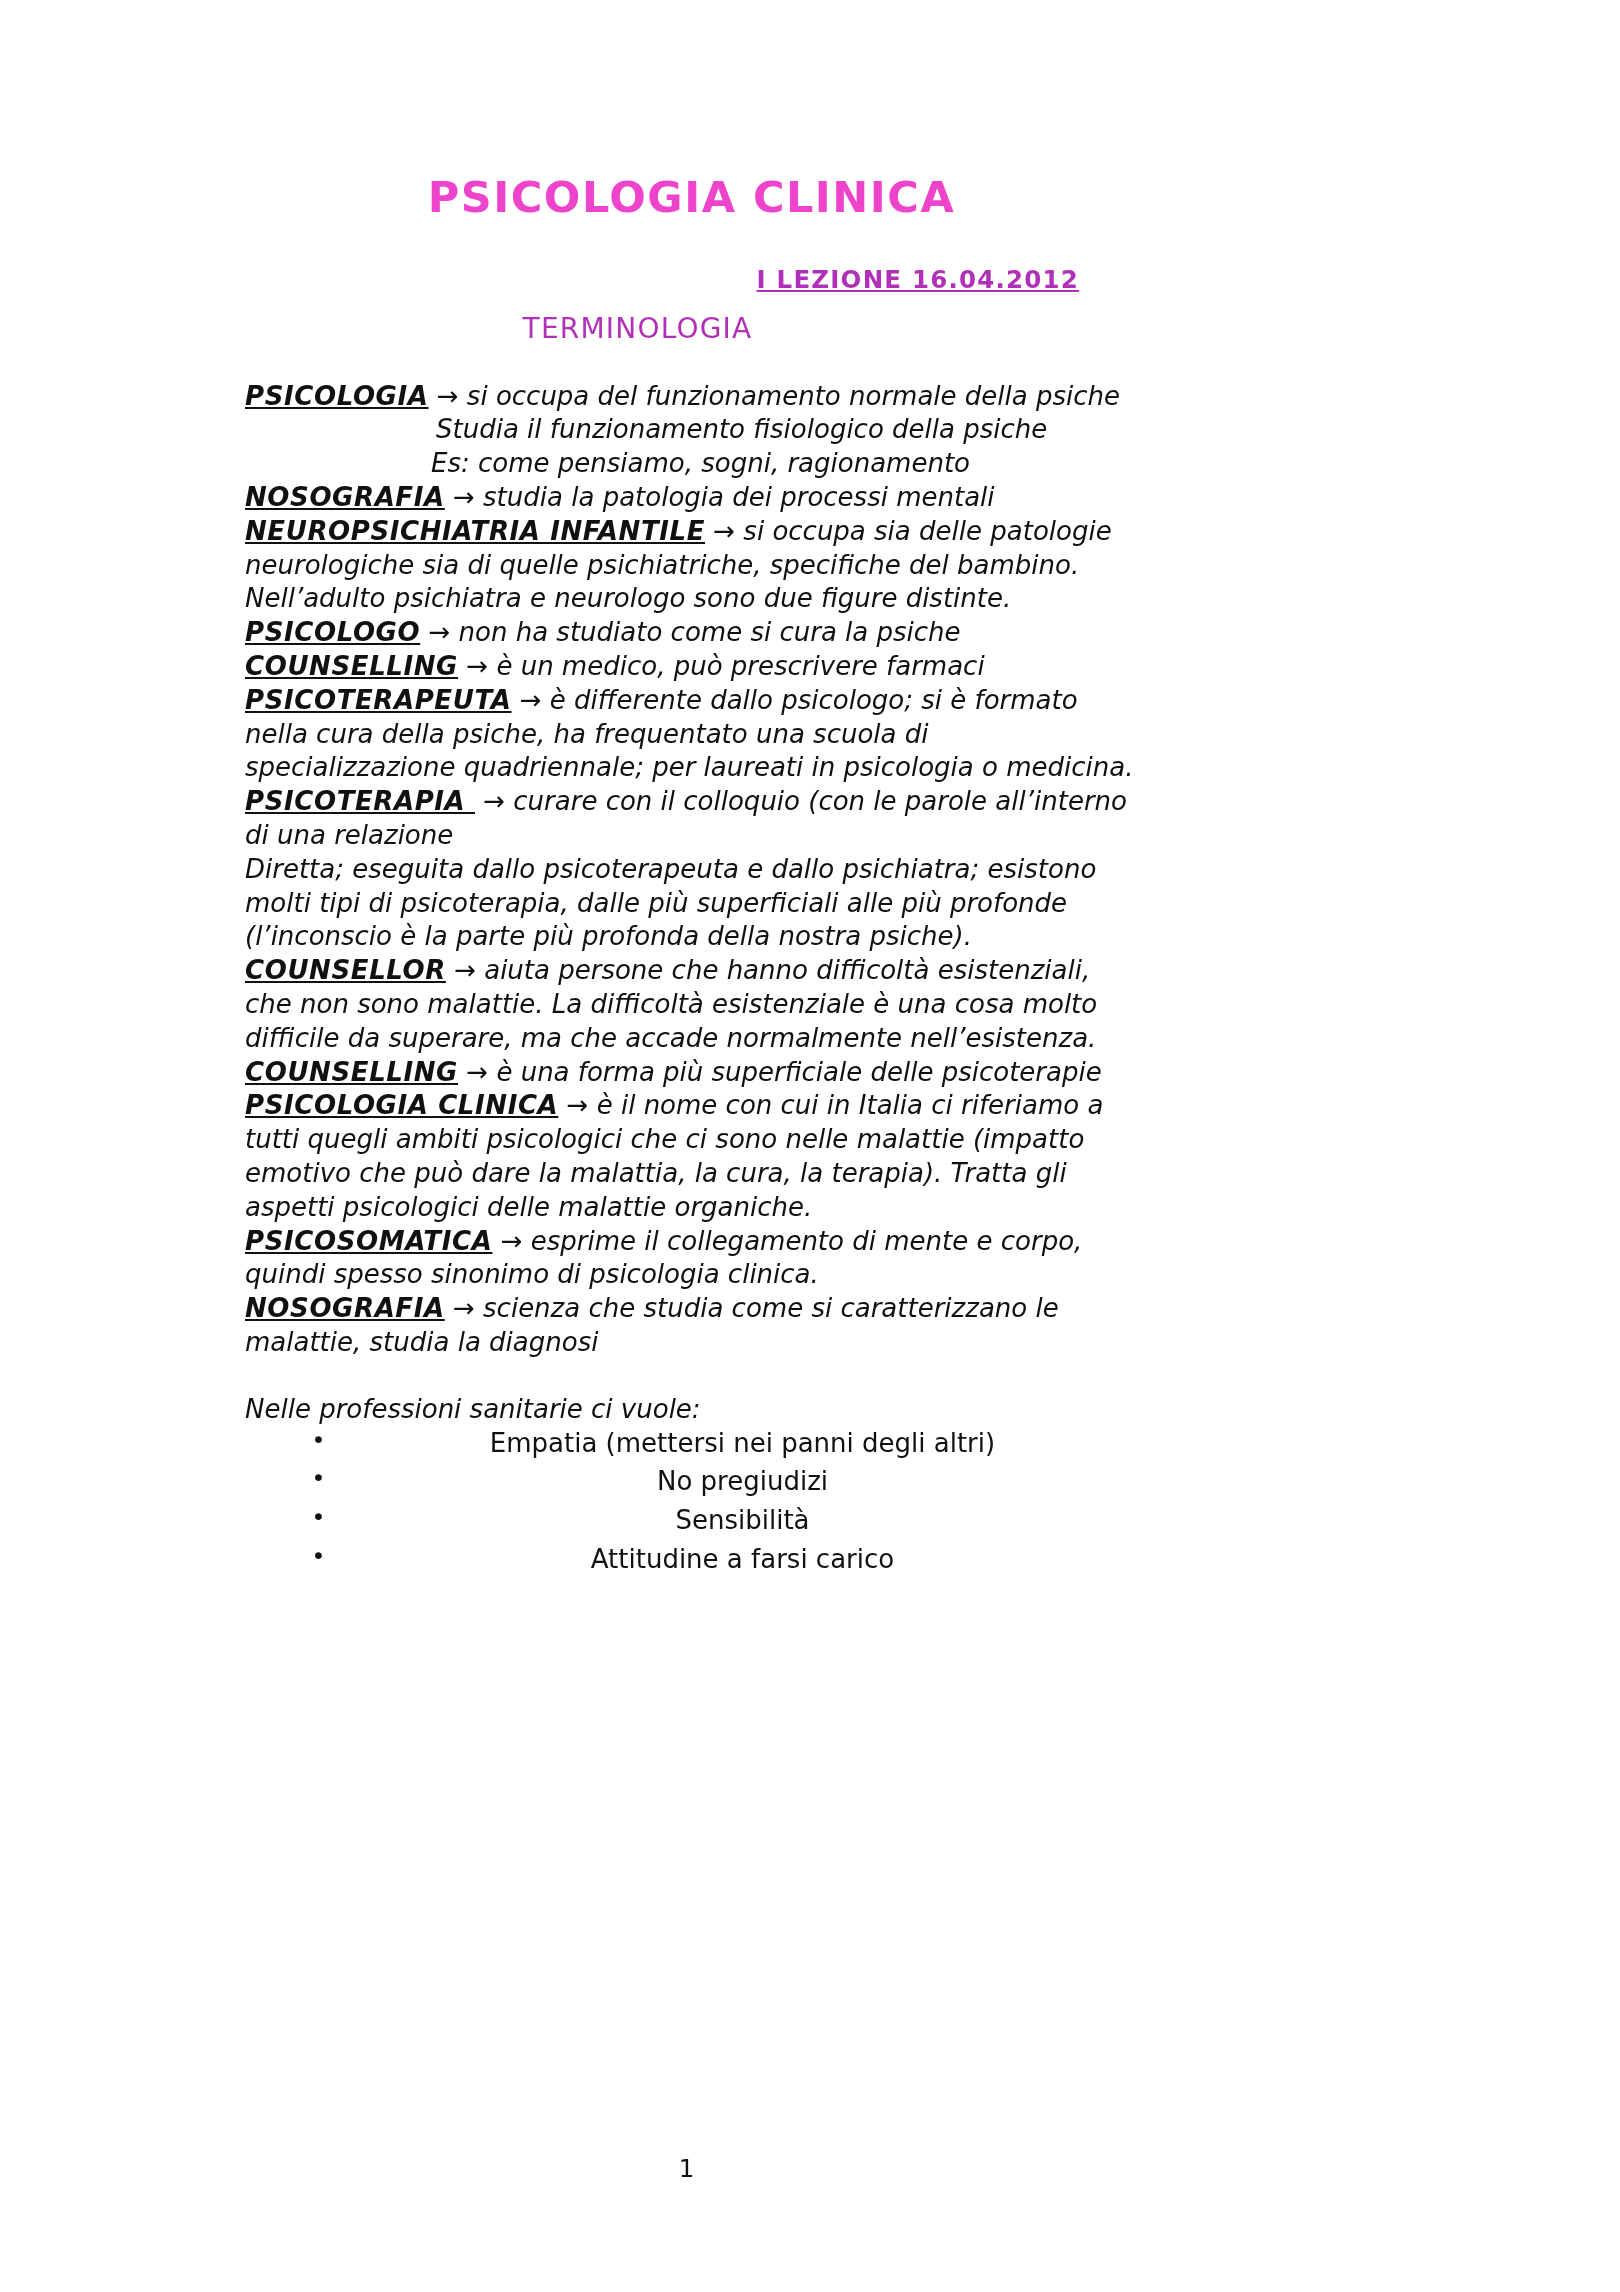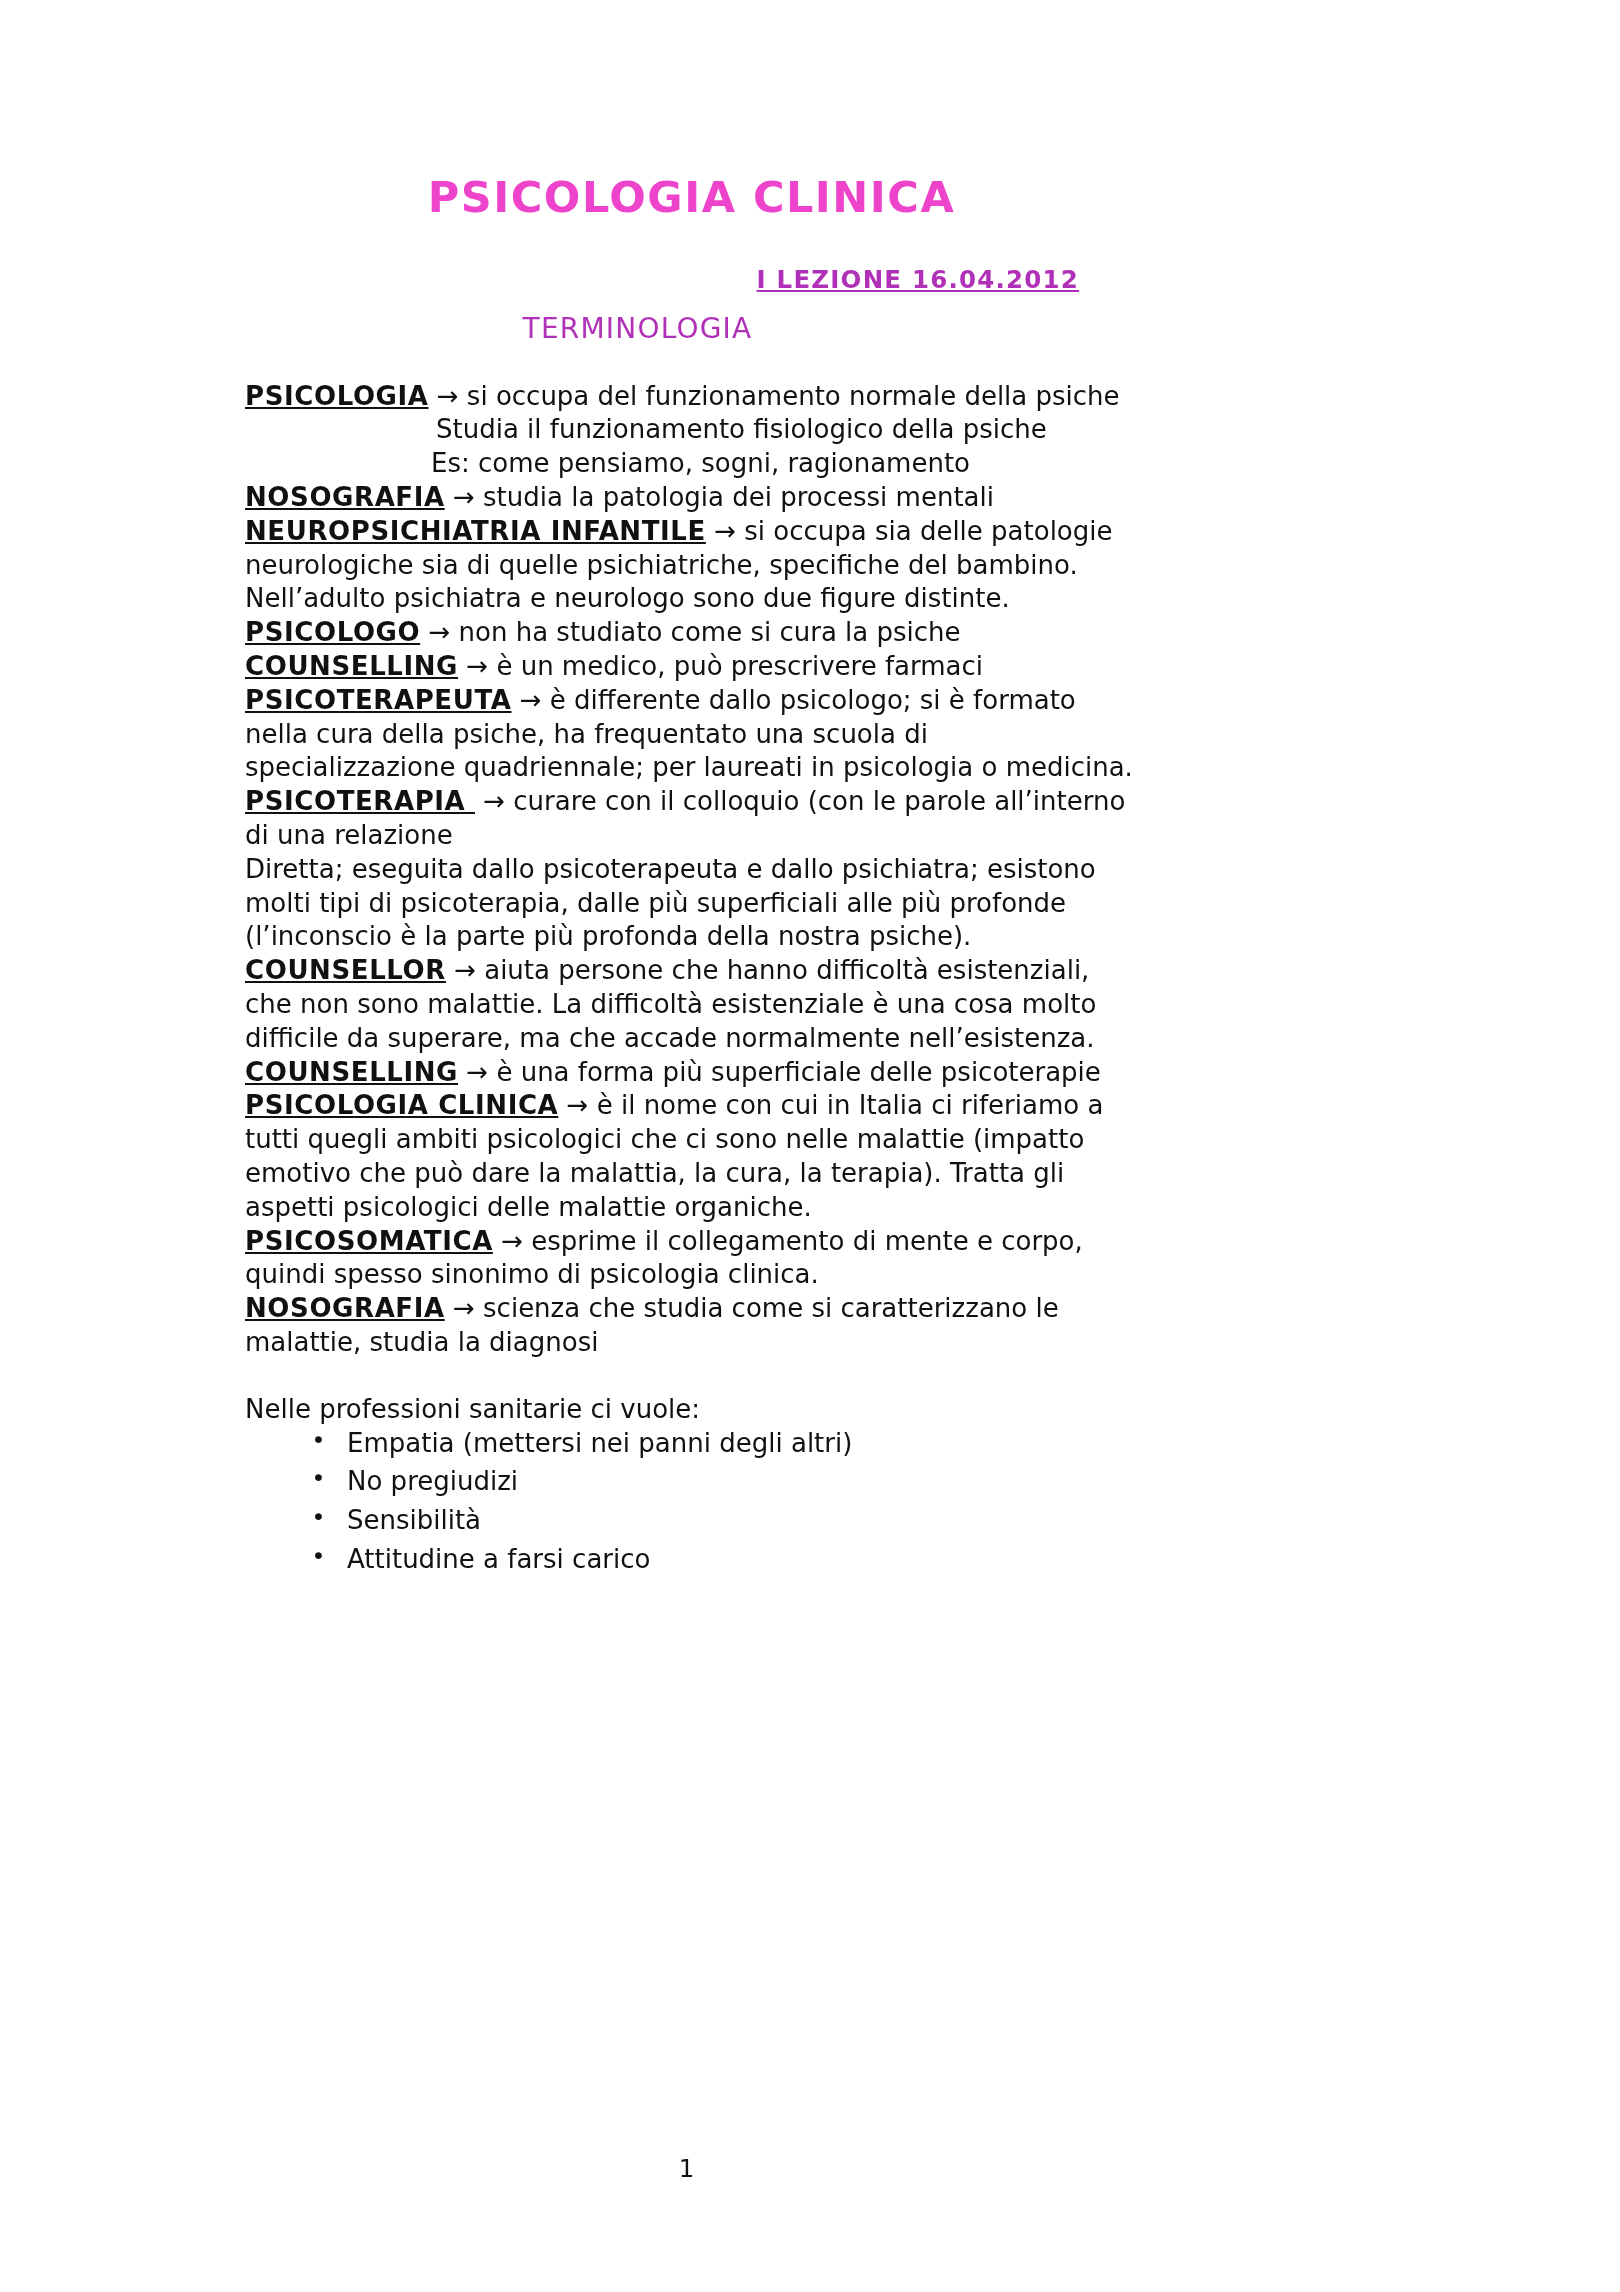--- a/index.html
+++ b/index.html
@@ -46,20 +46,21 @@
     letter-spacing: 1.2px;
     margin: 0 108px 35px 0;
   }
   .body-text {
     font-size: 26px;
     line-height: 1.30;
     color: #111111;
   }
   .para {
     margin: 0 0 0 0;
+    font-style: italic;
   }
   .term {
     font-weight: bold;
     text-decoration: underline;
     letter-spacing: 0.6px;
   }
   .arrow {
     font-weight: normal;
   }
   .indent1 {
@@ -77,20 +78,21 @@
     list-style: none;
     margin: 0;
     padding: 0 0 0 39px;
   }
   ul.bullets li {
     position: relative;
     padding-left: 63px;
     margin-bottom: 4.9px;
     font-size: 26px;
     line-height: 1.30;
+    text-align: center;
   }
   ul.bullets li:before {
     content: "\2022";
     position: absolute;
     left: 27.4px;
     top: -2px;
     font-size: 23.5px;
   }
   .page-number {
     position: absolute;

